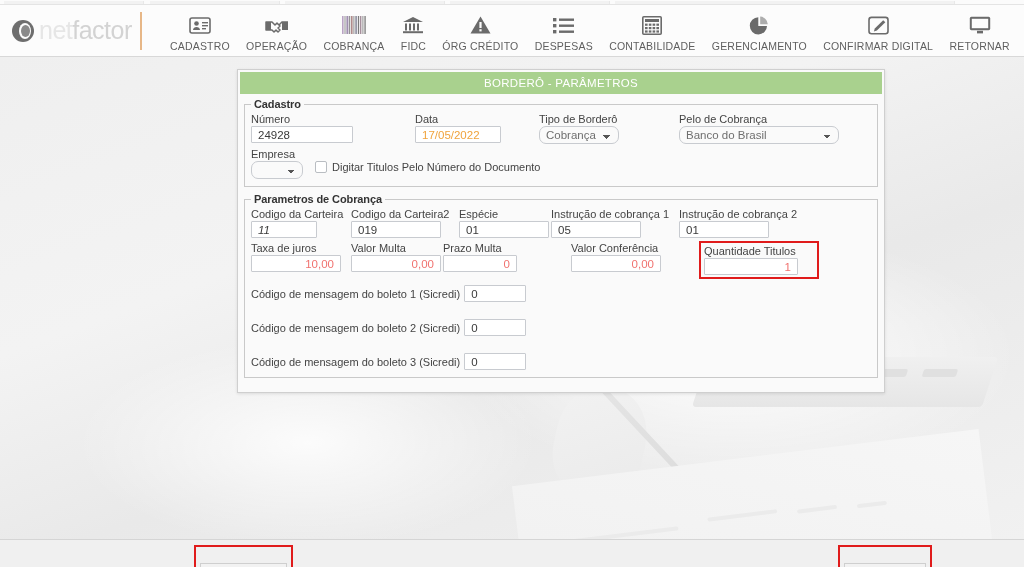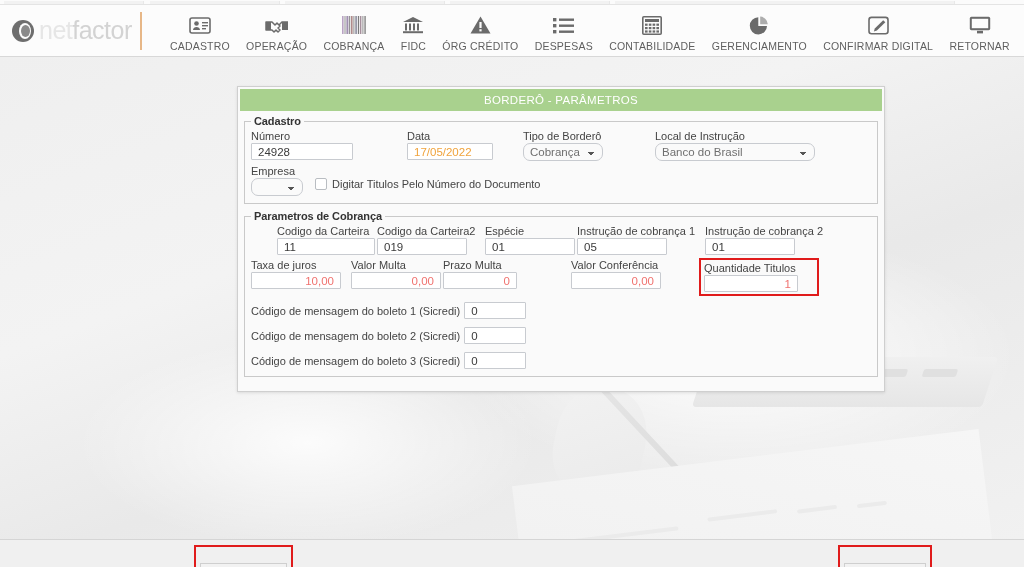--- a/index.html
+++ b/index.html
@@ -143,21 +143,21 @@
   #wm-hand {
     position: absolute; left: 555px; top: 330px;
     width: 90px; height: 110px; border-radius: 45% 45% 40% 40%;
     background: linear-gradient(150deg,#f2f2f2,#eaeaea);
     transform: rotate(12deg);
   }
 
   
   #panel {
     position: absolute;
-    left: 237px; top: 86px;
+    left: 237px; top: 69px;
     width: 648px;
     background: #fafafa;
     border: 1px solid #cfcfcf;
     box-shadow: 0 1px 3px rgba(0,0,0,.10);
     z-index: 20;
     padding: 0;
   }
   #panel-header {
     background: #a9d18e;
     color: #ffffff;
@@ -224,21 +224,21 @@
   .chk-wrap { display: flex; align-items: center; gap: 5px; }
   .chkbox {
     width: 12px; height: 12px;
     border: 1px solid #b9bdc2; background: #fff; border-radius: 2px;
     flex: none;
   }
   .chk-lbl { font-size: 11px; color: #444; white-space: nowrap; }
 
   .hl-red { border: 2px solid #e01b1b; padding: 1px 3px 2px 3px; }
 
-  .msgrow { display: flex; align-items: center; margin-top: 8px; }
+  .msgrow { display: flex; align-items: center; margin-top: 17px; }
   .msgrow .lab { margin-right: 4px; }
 
   
   #footer {
     position: absolute; left: 0; top: 539px;
     width: 1024px; height: 28px;
     background: #f0f0f0;
     border-top: 1px solid #d5d5d5;
     z-index: 40;
   }
@@ -447,40 +447,40 @@
 
 <div id="panel">
 
   <div id="panel-header">BORDERÔ - PARÂMETROS</div>
 
   <div id="panel-body">
 
     <fieldset class="grp">
       <legend>Cadastro</legend>
 
-      <div class="row" style="gap:0;">
+      <div class="row" style="gap:8px;">
         <div class="fld" style="width:156px;">
           <span class="lab">Número</span>
           <input class="inp plain" style="width: 102px;" value="24928">
         </div>
 
         <div class="fld" style="width:116px;">
           <span class="lab">Data</span>
           <input class="inp orange" style="width: 86px;" value="17/05/2022">
         </div>
 
         <div class="fld" style="width:132px;">
           <span class="lab">Tipo de Borderô</span>
           <select class="sel" style="width:80px;">
             <option>Cobrança</option>
           </select>
         </div>
 
         <div class="fld" style="width:170px;">
-          <span class="lab">Local de Instrução</span>
+          <span class="lab">Pelo de Cobrança</span>
           <select class="sel" style="width:160px;">
             <option>Banco do Brasil</option>
           </select>
         </div>
       </div>
 
       <div class="row" style="margin-top:3px;">
 
         <div class="fld" style="width:64px;">
           <span class="lab">Empresa</span>
@@ -495,23 +495,23 @@
             <span class="chk-lbl">Digitar Titulos Pelo Número do Documento</span>
           </div>
         </div>
       </div>
     </fieldset>
 
     <fieldset class="grp">
       <legend>Parametros de Cobrança</legend>
 
       <div class="row" style="gap:4px;">
-        <div class="fld" style="width:96px;margin-left:26px;">
+        <div class="fld" style="width:96px;">
           <span class="lab">Codigo da Carteira</span>
-          <input class="inp plain" style="width: 98px;" value="11">
+          <input class="inp plain" style="width: 66px; font-style: italic;" value="11">
         </div>
         <div class="fld" style="width:104px;">
           <span class="lab">Codigo da Carteira2</span>
           <input class="inp plain" style="width: 90px;" value="019">
         </div>
         <div class="fld" style="width:88px;">
           <span class="lab">Espécie</span>
           <input class="inp plain" style="width: 90px;" value="01">
         </div>
         <div class="fld" style="width:124px;">

